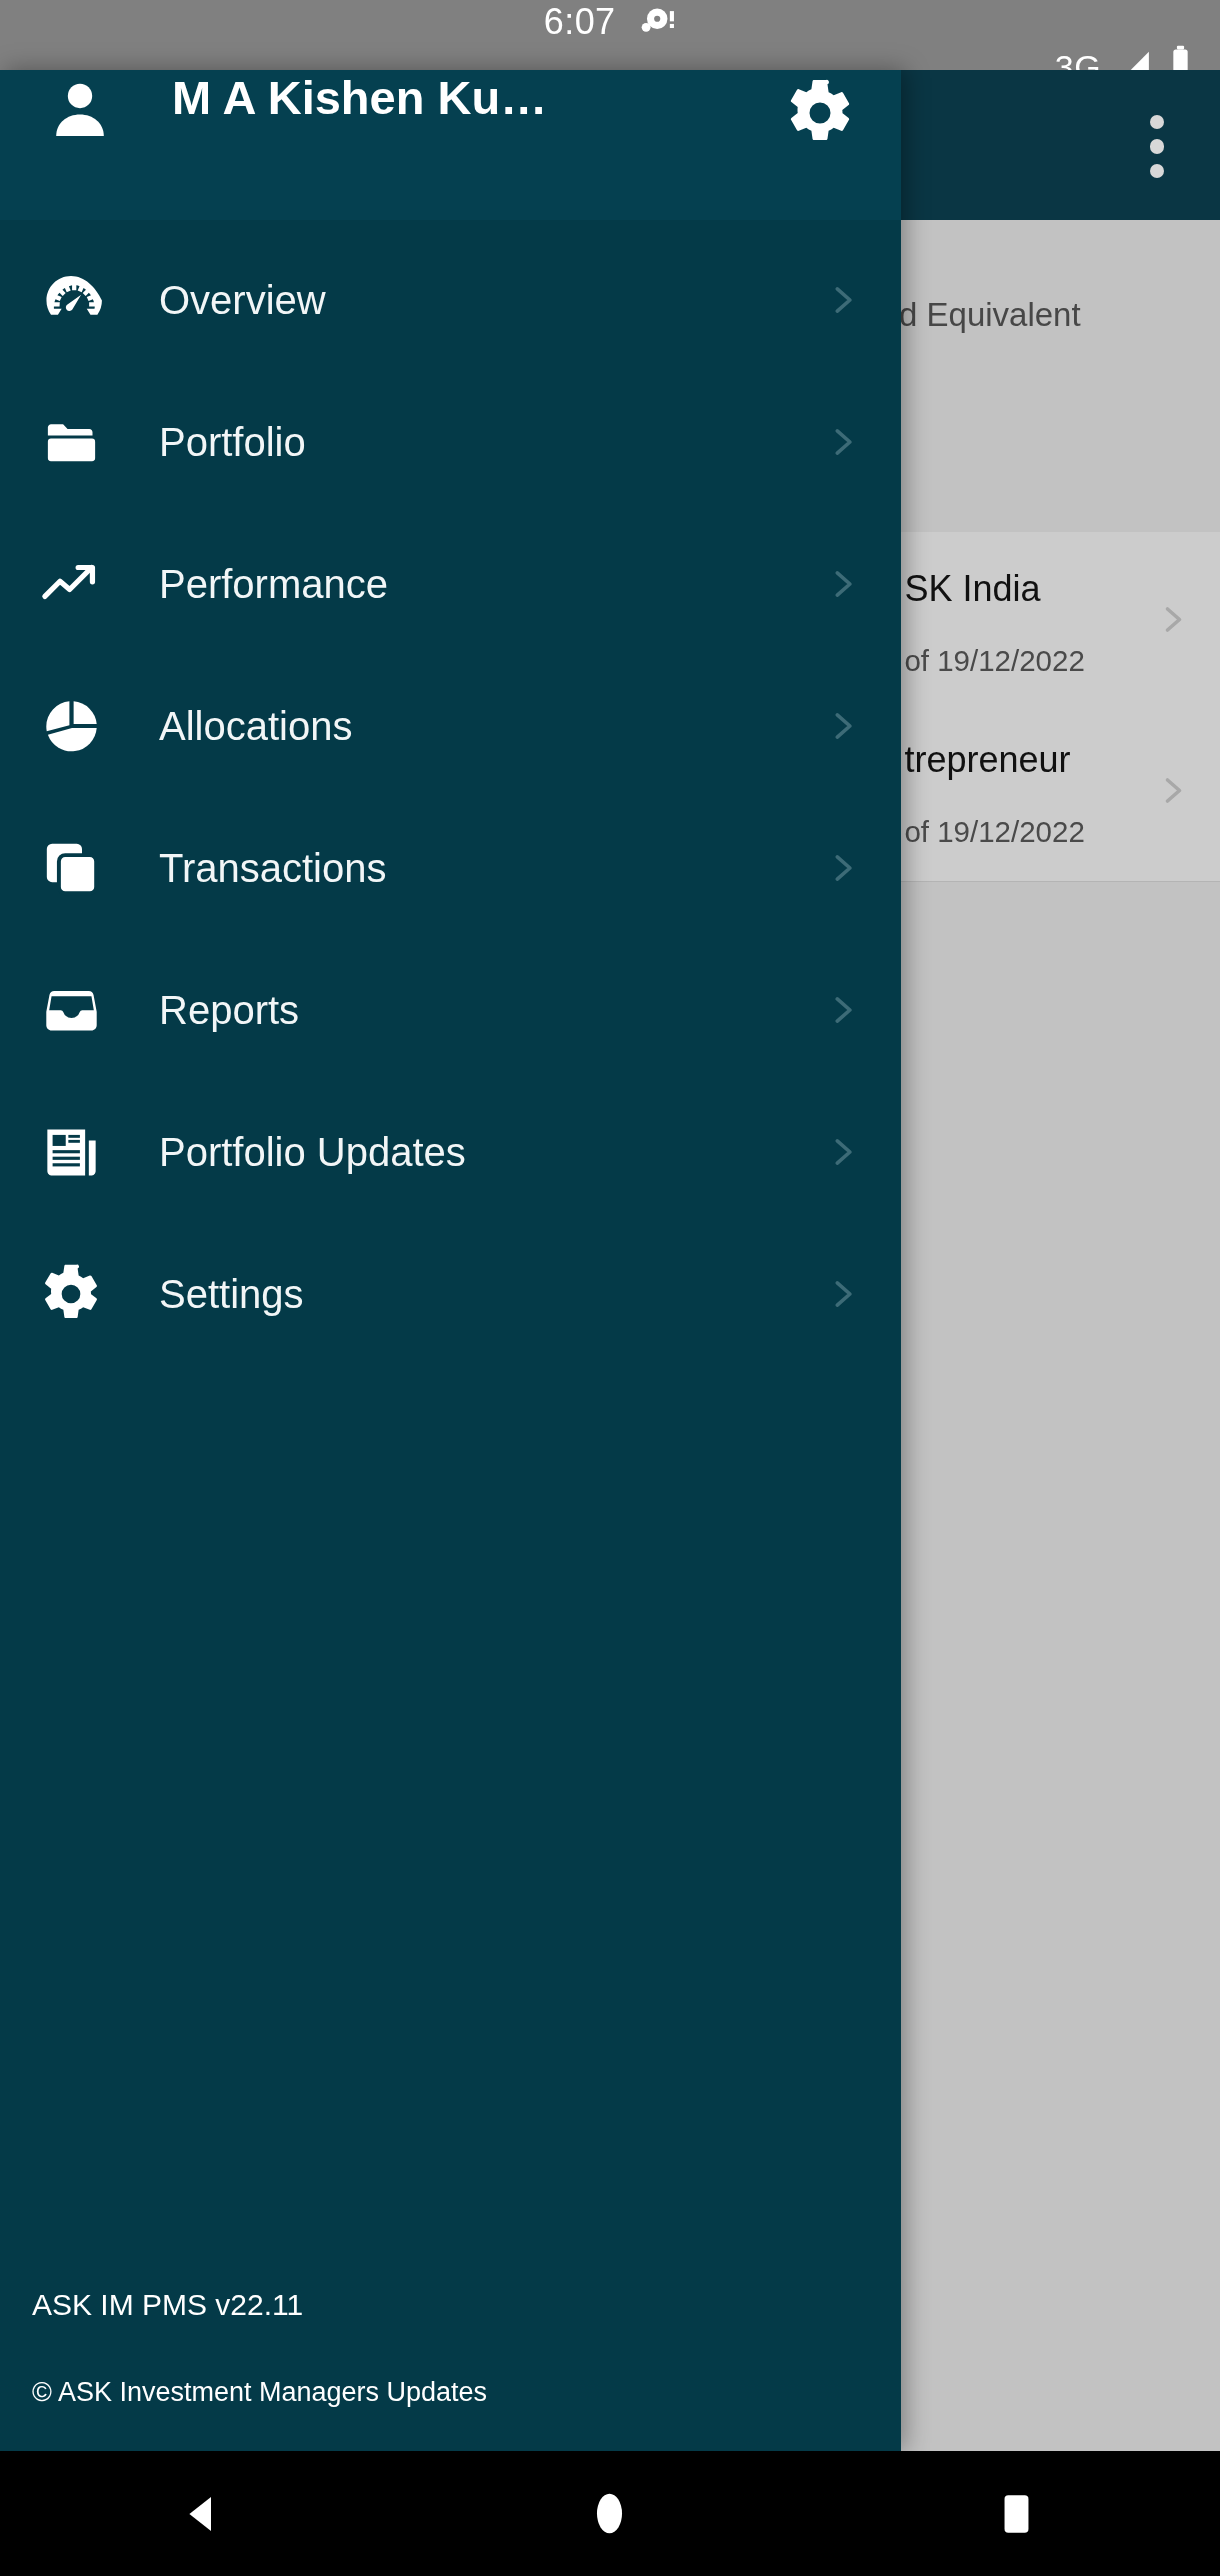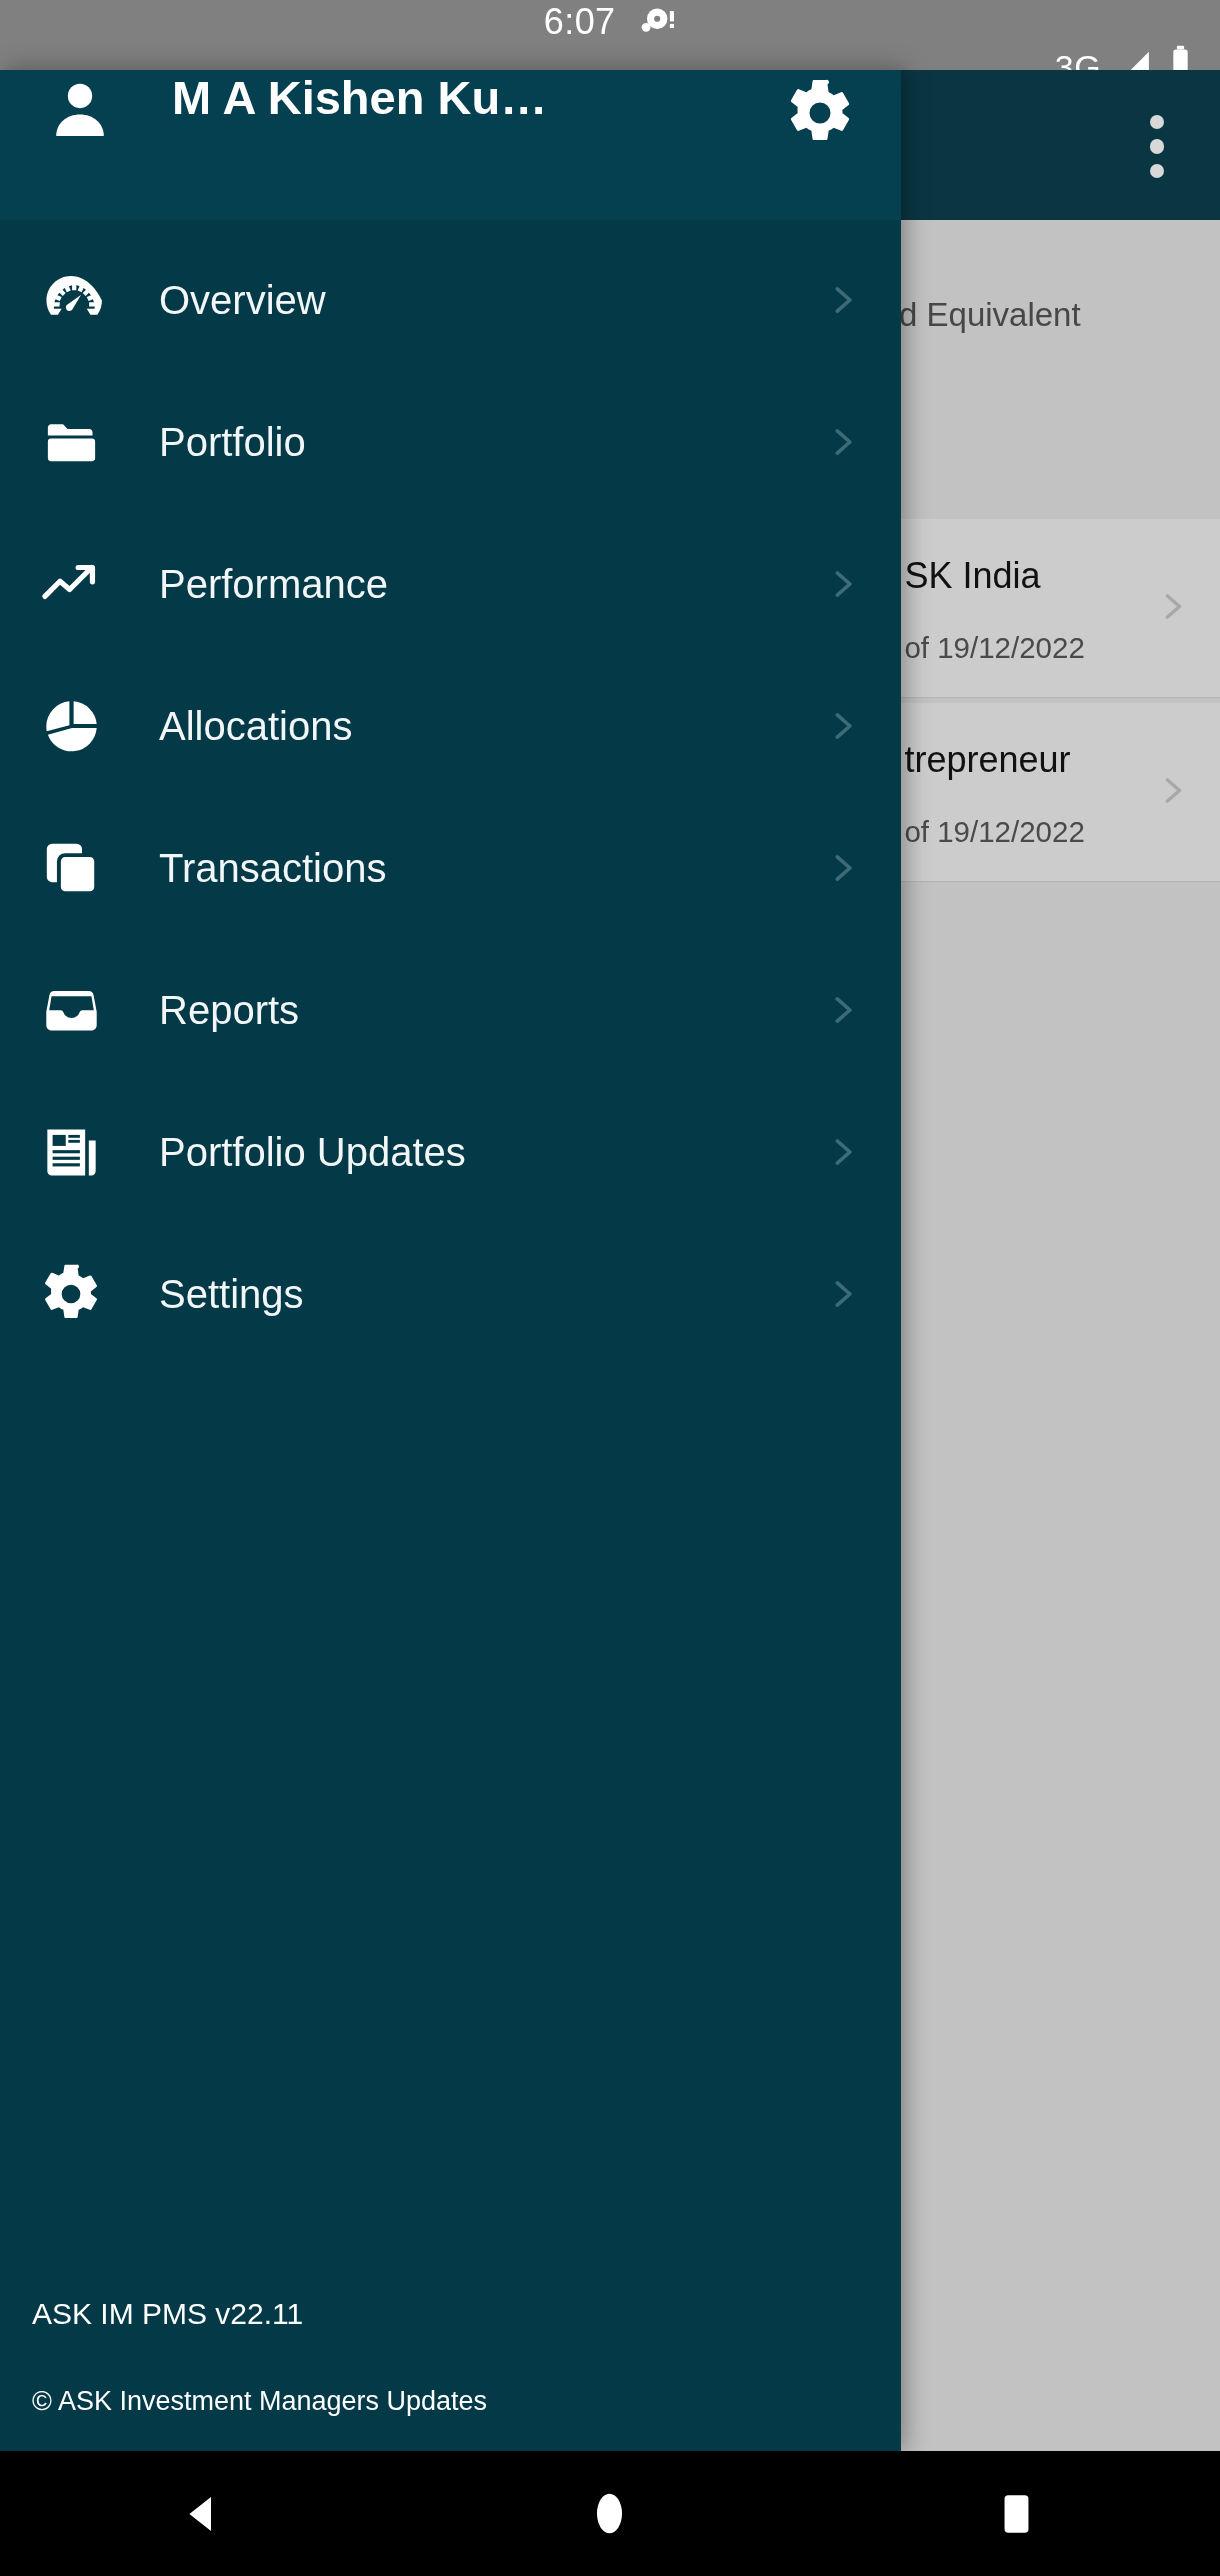--- a/index.html
+++ b/index.html
@@ -111,21 +111,21 @@
   .nav-label {
     flex:1;
     margin-left:47px;
     color:#f2f6f7;
     font-size:40px;
     white-space:nowrap;
   }
   .nav-chev { flex:0 0 54px; display:flex; align-items:center; justify-content:center; }
 
   #drawer-spacer { flex:1 1 auto; }
-  #drawer-footer { padding:0 0 34px 32px;margin-top:20px; }
+  #drawer-footer { padding:0 0 43px 32px;margin-top:20px; }
   #app-version { color:#ffffff; font-size:30px; margin-bottom:55px; }
   #copyright { color:#ffffff; font-size:27px; }
 
   
   #nav-bar {
     position:absolute; bottom:0; left:0;
     width:1220px; height:125px;
     background:#000000;
     display:flex; align-items:center; justify-content:space-around;
     z-index:10;
@@ -173,21 +173,21 @@
         <span></span>
           <span></span>
           <span></span>
       </div>
     </div>
 
     <div id="bg-content">
 
       <div class="bg-section-title" style="top:76px;">d Equivalent</div>
 
-      <div class="bg-card" style="top:299px; height:179px;">
+      <div class="bg-card" style="top:312px; height:179px;">
         <div class="bg-card-name" style="padding-top:36px;">SK India</div>
         <div class="bg-card-sub" style="padding-top:34px;">of 19/12/2022</div>
         <span class="bg-card-chev">
           <svg width="36" height="54" viewBox="0 0 24 24" fill="none" stroke="#a8a8a8" stroke-width="2.4" stroke-linecap="round" stroke-linejoin="round">
             <polyline points="9 5 17 12 9 19"></polyline>
           </svg>
         </span>
       </div>
 
       <div class="bg-card" style="top:483px; height:179px;">

